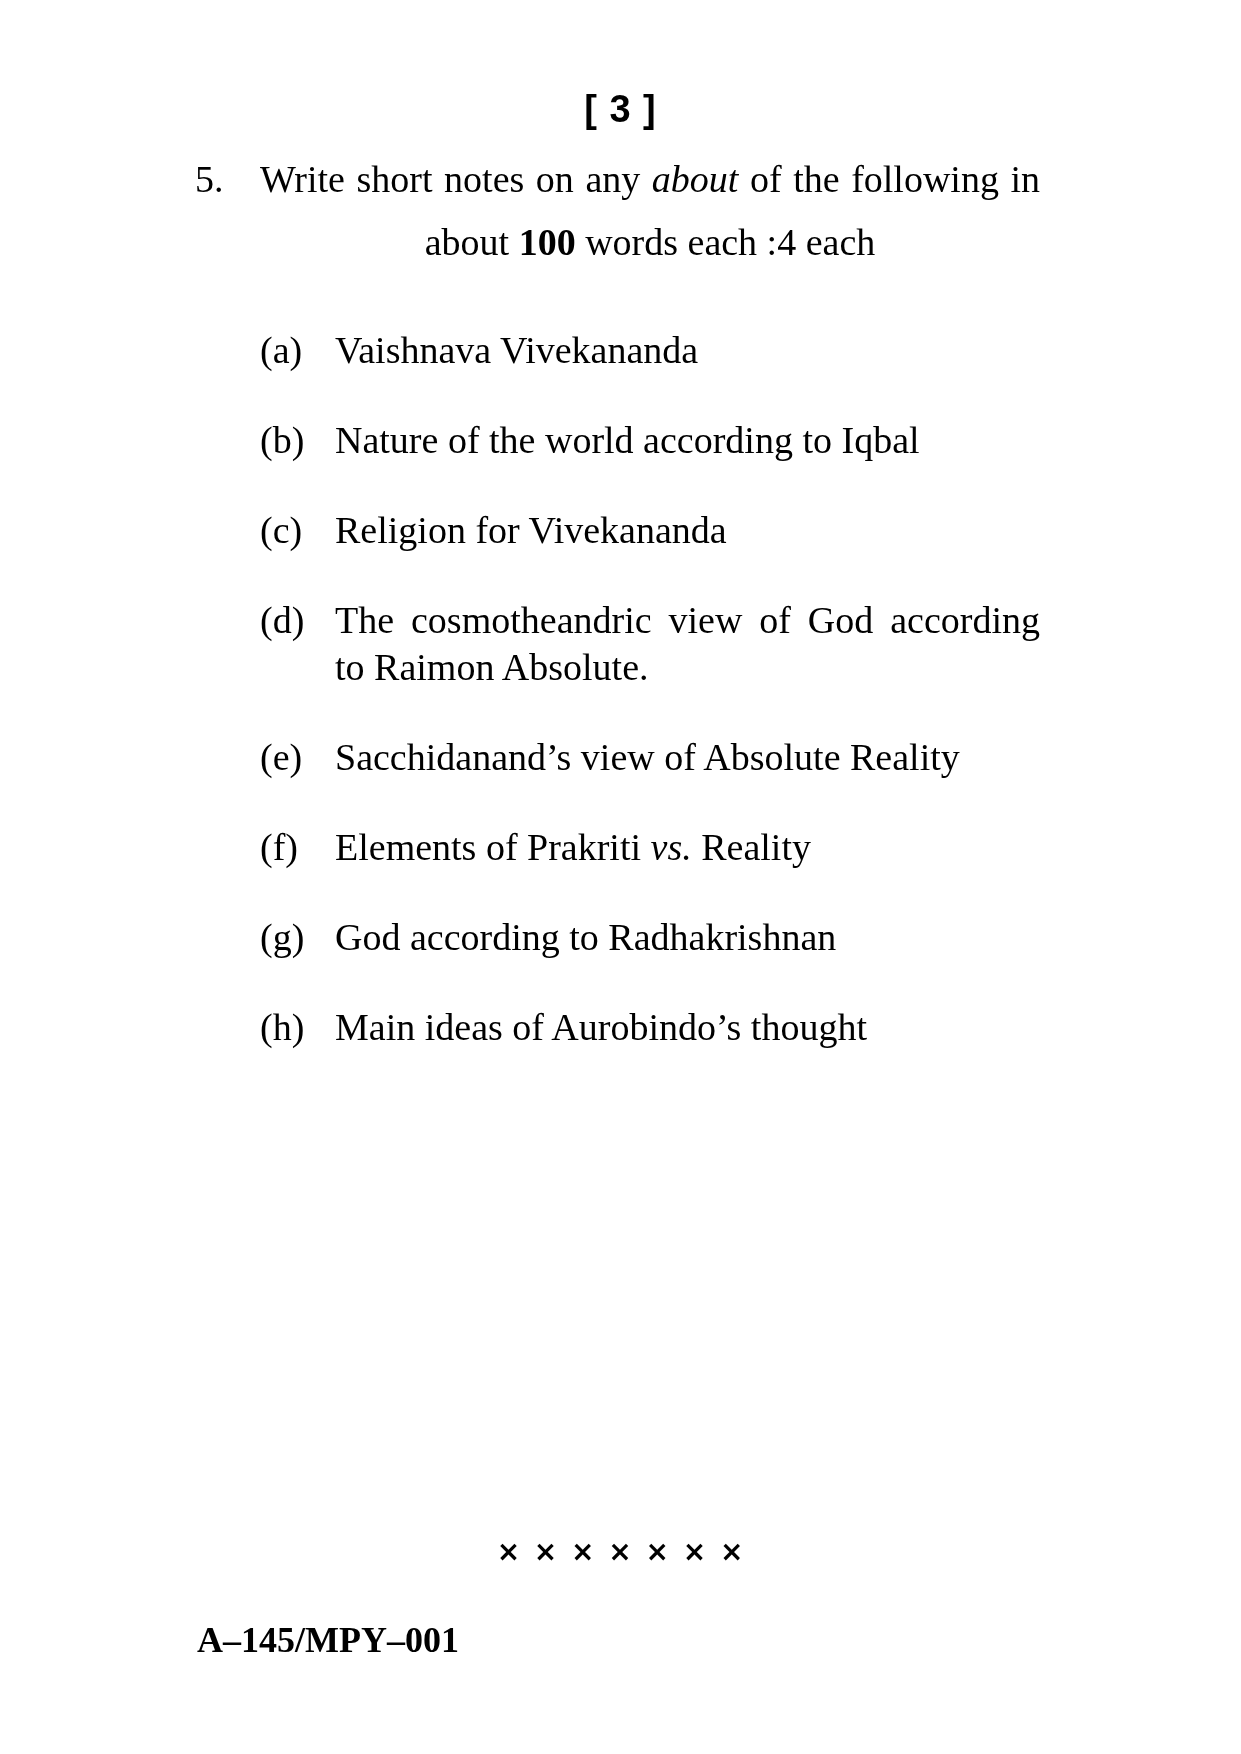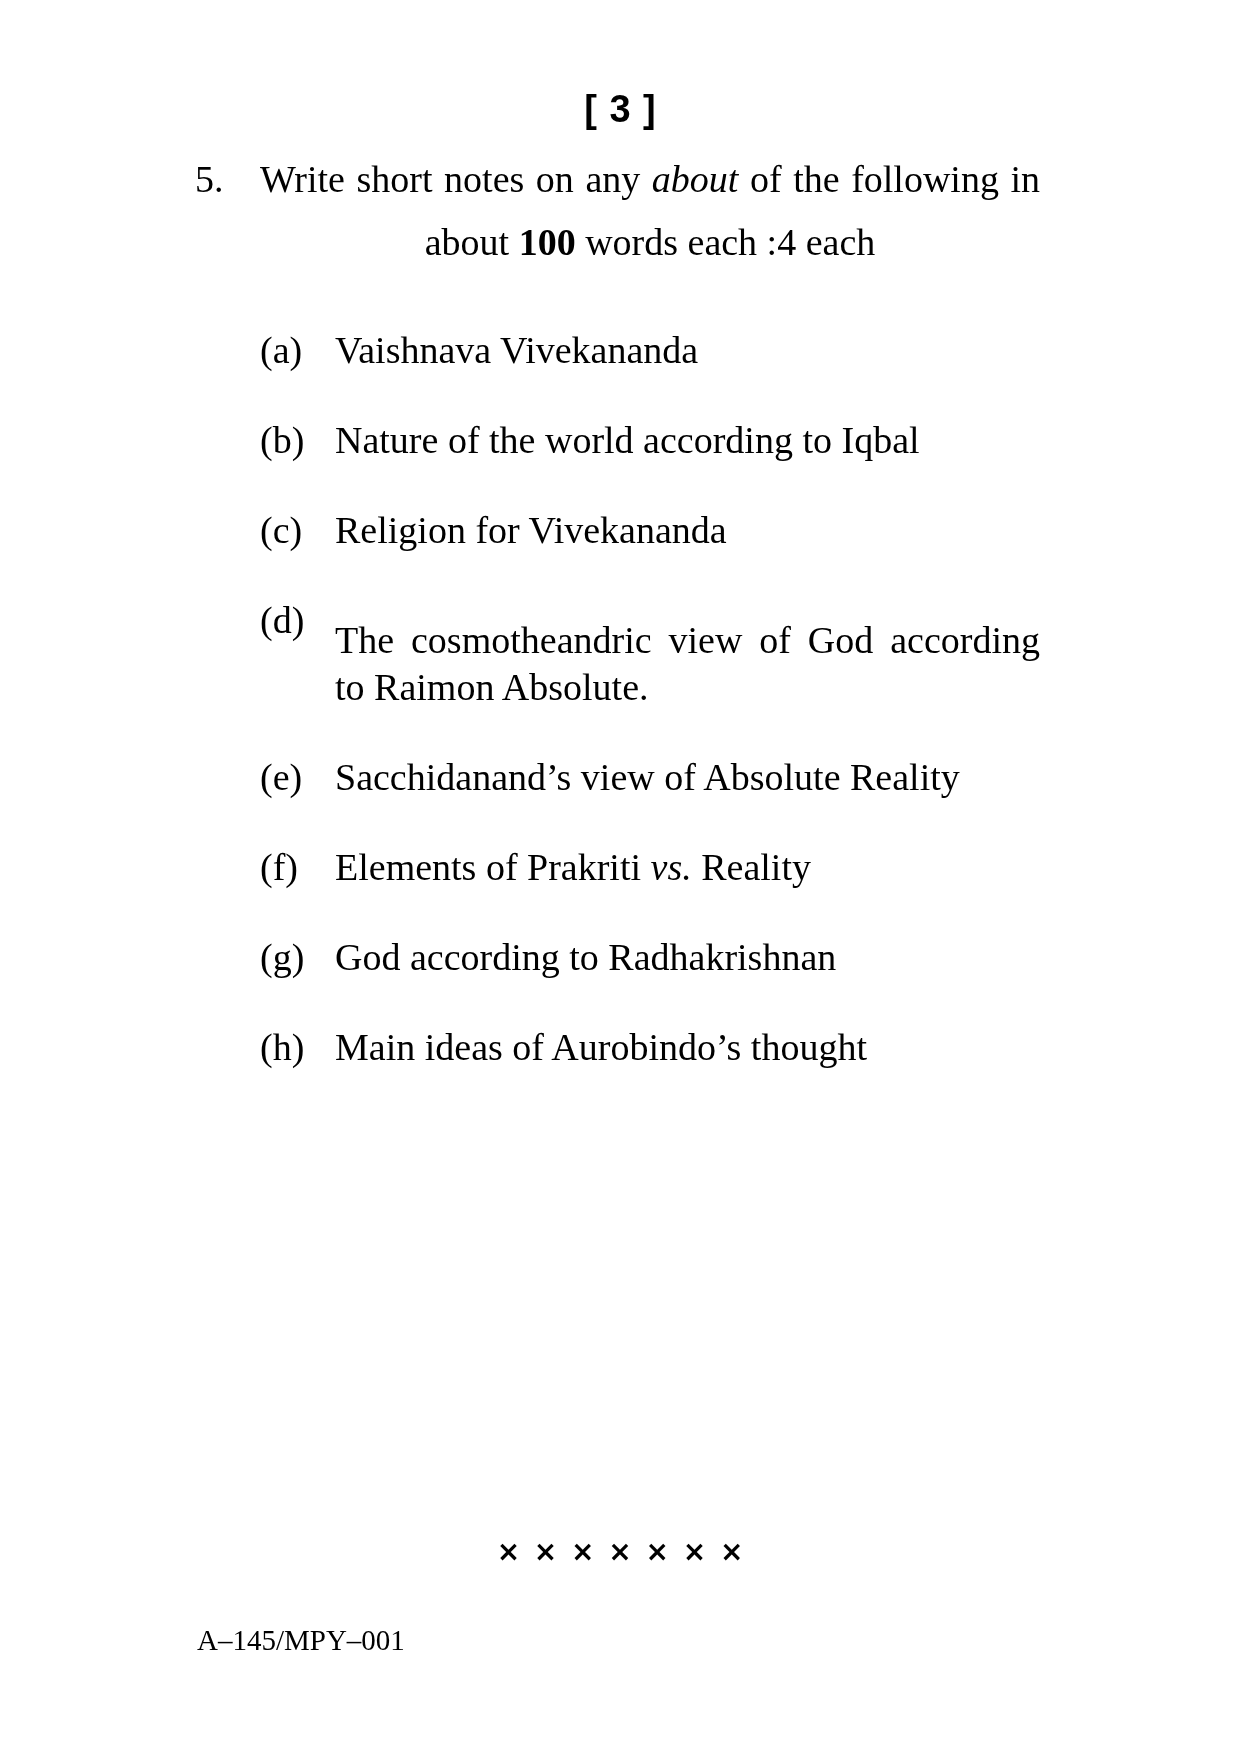--- a/index.html
+++ b/index.html
@@ -55,40 +55,39 @@
     display: flex;
     align-items: flex-start;
     margin-bottom: 52px;
   }
   .item-label { flex: 0 0 75px; }
   .item-text { flex: 1 1 auto; }
   .item-text .line { display: block; }
   .item-text .line.justify-last {
     text-align: justify;
     text-align-last: justify;
-    margin-top: 20px;
   }
   .item-text .line.line2 { margin-top: 9px; }
   .end-marks {
     position: absolute;
     top: 1537px; left: 0;
     width: 100%;
     text-align: center;
     font-family: "DejaVu Sans", "Liberation Sans", sans-serif;
     font-weight: 700;
     font-size: 28px;
     line-height: 30px;
     letter-spacing: 1px;
     word-spacing: 2px;
   }
   .footer {
     position: absolute;
     top: 1622px; left: 197px;
-    font-weight: 400;
-    font-size: 29px;
+    font-weight: 700;
+    font-size: 36px;
     line-height: 36px;
   }
   i { font-style: italic; text-align: right; }
   b { font-weight: 700; }
 </style>
 </head>
 <body>
 
 <div class="page">
 

